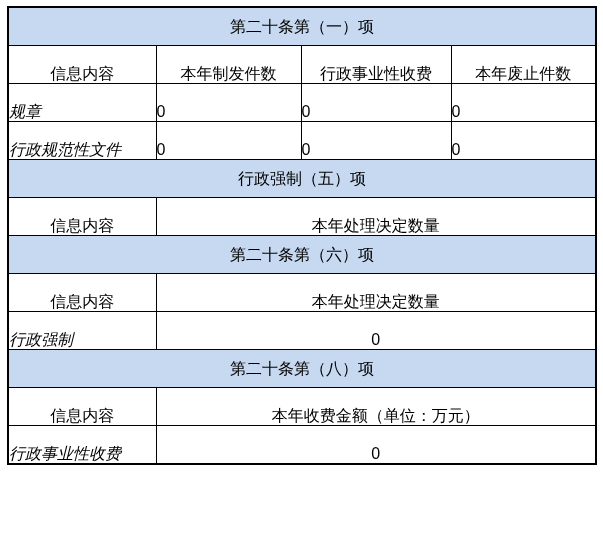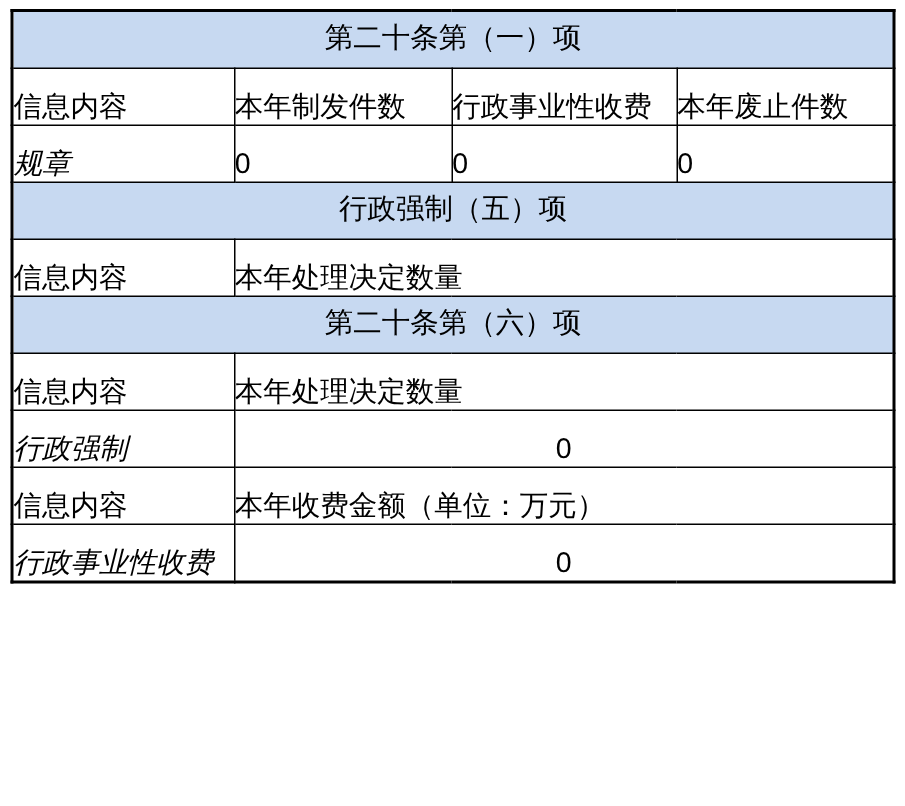--- a/index.html
+++ b/index.html
@@ -22,32 +22,33 @@
     top: 6px;
     width: 588px;
     border-collapse: collapse;
     table-layout: fixed;
     border: 2px solid #000000;
   }
   table.report td {
     border: 1px solid #000000;
     height: 37px;
     padding: 0;
-    font-size: 19px;
+    font-size: 16px;
     line-height: 1.1;
     overflow: hidden;
     white-space: nowrap;
   }
   td.band {
     background: #C7D9F1;
     text-align: center;
     vertical-align: middle;
     font-size: 14px;
   }
   td.colhead {
+    text-align: center;
     vertical-align: bottom;
     padding-bottom: 7px;
   }
   td.rowlabel {
     text-align: left;
     vertical-align: bottom;
     padding-left: 3px;
     padding-bottom: 6px;
     font-style: italic;
   }
@@ -86,20 +87,26 @@
       <td class="colhead">本年制发件数</td>
       <td class="colhead">行政事业性收费</td>
       <td class="colhead">本年废止件数</td>
     </tr>
     <tr>
       <td class="rowlabel">规章</td>
       <td class="val-left">0</td>
       <td class="val-left">0</td>
       <td class="val-left">0</td>
     </tr>
+    <tr>
+      <td class="rowlabel">行政规范性文件</td>
+      <td class="val-left">0</td>
+      <td class="val-left">0</td>
+      <td class="val-left">0</td>
+    </tr>
 
     <tr>
       <td class="band" colspan="4">行政强制（五）项</td>
     </tr>
     <tr>
       <td class="colhead">信息内容</td>
       <td class="colhead" colspan="3">本年处理决定数量</td>
     </tr>
 
     <tr>
@@ -108,20 +115,23 @@
     <tr>
       <td class="colhead">信息内容</td>
       <td class="colhead" colspan="3">本年处理决定数量</td>
     </tr>
     <tr>
       <td class="rowlabel">行政强制</td>
       <td class="val-center" colspan="3">0</td>
     </tr>
 
     <tr>
+      <td class="band" colspan="4">第二十条第（八）项</td>
+    </tr>
+    <tr>
       <td class="colhead">信息内容</td>
       <td class="colhead" colspan="3">本年收费金额（单位：万元）</td>
     </tr>
     <tr>
       <td class="rowlabel">行政事业性收费</td>
       <td class="val-center" colspan="3">0</td>
     </tr>
   </tbody>
     </table>
 </div>

